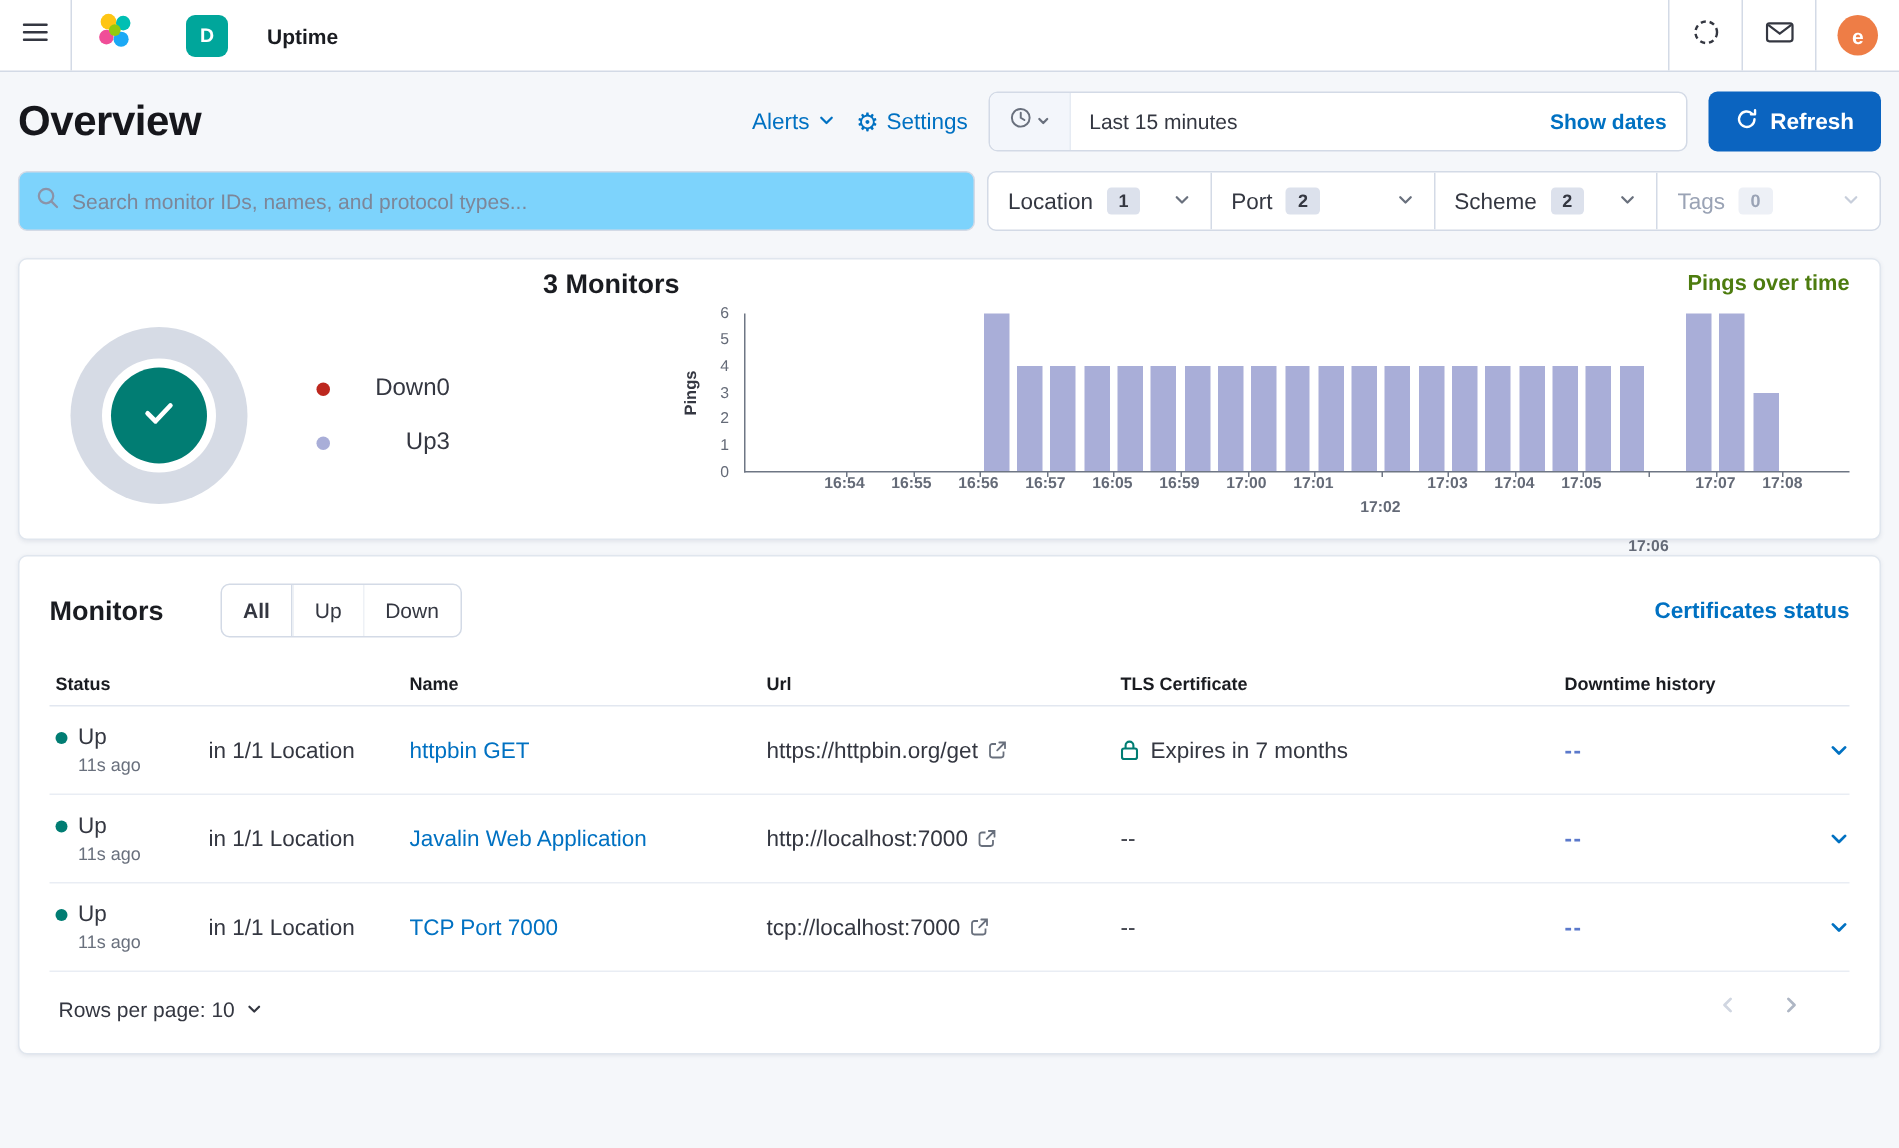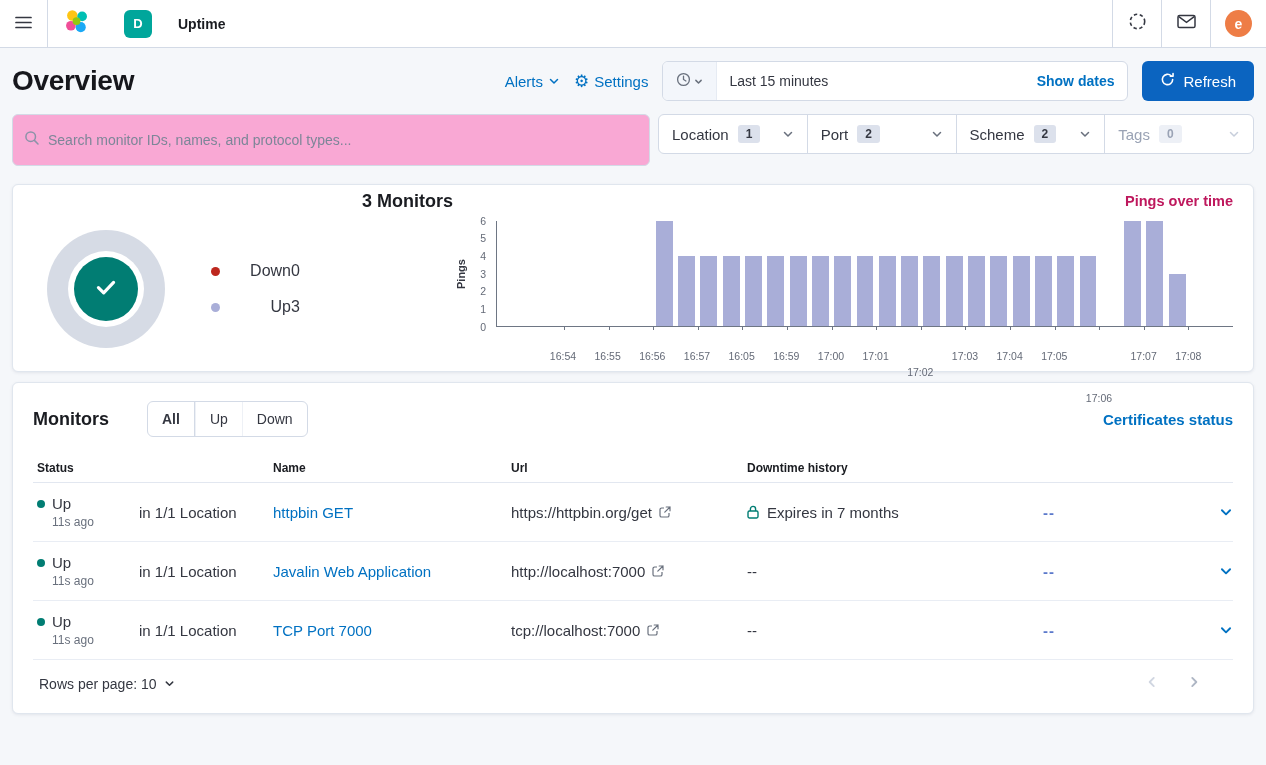--- a/index.html
+++ b/index.html
@@ -27,24 +27,24 @@
   .page-header{display:flex;align-items:center;padding:13px 0 13px;}
   .page-title{font-size:28px;font-weight:600;color:#16171c;letter-spacing:-.3px;}
   .header-controls{margin-left:auto;display:flex;align-items:center;gap:14px;}
   .link-btn{color:var(--link);font-size:15px;font-weight:500;display:flex;align-items:center;gap:5px;}
   .gear-glyph{font-size:17px;line-height:1;}
 
   .datepicker{display:flex;align-items:stretch;height:40px;width:466px;background:#fff;border:1px solid var(--border);border-radius:6px;overflow:hidden;}
   .dp-prepend{width:54px;display:flex;align-items:center;justify-content:center;gap:3px;background:#f3f6fb;color:var(--subdued);border-right:1px solid #e6ebf3;}
   .dp-value{flex:1;text-align:left;padding:0 12px;font-size:14px;color:var(--text);}
   .dp-showdates{color:var(--link);font-weight:600;font-size:14px;padding:0 13px;}
-  .refresh-btn{height:40px;padding:0 18px;background:var(--btn);color:#fff;border-radius:6px;font-size:15px;font-weight:400;display:flex;align-items:center;gap:8px;}
+  .refresh-btn{height:40px;padding:0 18px;background:var(--btn);color:#fff;border-radius:6px;font-size:15px;font-weight:700;display:flex;align-items:center;gap:8px;}
 
   .filter-row{display:flex;gap:8px;margin-bottom:18px;}
-  .search-box{flex:0 0 638px;height:52px;display:flex;align-items:center;gap:8px;background:#f9a8d4;border:1px solid var(--border);border-radius:6px;padding:0 11px;color:#8b93a8;}
+  .search-box{flex:0 0 638px;height:40px;display:flex;align-items:center;gap:8px;background:#7dd3fc;border:1px solid var(--border);border-radius:6px;padding:0 11px;color:#8b93a8;}
   .search-box input{border:none;outline:none;flex:1;font-size:14px;font-family:inherit;color:var(--text);background:transparent;}
   .search-box input::placeholder{color:#7d8698;}
   .filter-group{flex:1;display:flex;background:#fff;border:1px solid var(--border);border-radius:6px;overflow:hidden;height:40px;}
   .filter-btn{flex:1;display:flex;align-items:center;padding:0 13px;font-size:15px;color:var(--text);}
   .filter-btn + .filter-btn{border-left:1px solid var(--border);}
   .count-badge{margin-left:9px;background:#dce1ec;color:#343741;border-radius:3px;font-size:12px;font-weight:600;padding:2px 8px;line-height:14px;}
   .filter-btn .chev{margin-left:auto;color:var(--subdued);}
   .filter-btn.disabled{color:#9aa3b5;}
   .filter-btn.disabled .count-badge{background:#edf0f6;color:#9aa3b5;}
   .filter-btn.disabled .chev{color:#c7cedb;}
@@ -57,31 +57,31 @@
   .snapshot-left{flex:0 0 420px;}
   .donut-row{display:flex;align-items:center;gap:46px;margin-top:18px;padding-left:14px;}
   .donut{width:118px;height:118px;border-radius:50%;background:#d6dbe5;display:flex;align-items:center;justify-content:center;}
   .donut-hole{width:76px;height:76px;border-radius:50%;background:#fff;display:flex;align-items:center;justify-content:center;}
   .donut-core{width:64px;height:64px;border-radius:50%;background:var(--success);display:flex;align-items:center;justify-content:center;}
   .legend{display:flex;flex-direction:column;gap:18px;}
   .legend-item{display:grid;grid-template-columns:18px 62px auto;align-items:center;font-size:16px;color:var(--text);}
   .legend-dot{width:9px;height:9px;border-radius:50%;}
 
   .snapshot-right{flex:1;padding-top:2px;}
-  .chart-title{font-size:14.5px;font-weight:700;color:#be185d;margin-bottom:12px;}
+  .chart-title{font-size:14.5px;font-weight:700;color:#4d7c0f;margin-bottom:12px;}
   .chart{display:flex;}
   .y-axis-label{writing-mode:vertical-rl;transform:rotate(180deg);font-size:11px;font-weight:700;color:var(--text);height:106px;display:flex;align-items:center;justify-content:center;width:16px;}
   .y-ticks{position:relative;width:20px;height:106px;margin-right:7px;}
   .ytick{position:absolute;right:3px;transform:translateY(50%);font-size:10.5px;color:#646a77;line-height:1;}
   .plot-wrap{flex:1;position:relative;}
   .plot{position:relative;height:106px;border-left:1px solid #6e7684;border-bottom:1px solid #6e7684;}
   .bar{position:absolute;bottom:0;background:var(--up);}
   .xtickmark{position:absolute;top:100%;width:1px;height:4px;background:#6e7684;}
   .x-ticks{position:relative;height:24px;}
-  .xtick{position:absolute;top:23px;transform:translateX(-50%);font-size:10.5px;color:#646a77;white-space:nowrap;}
+  .xtick{position:absolute;top:1px;transform:translateX(-50%);font-size:10.5px;color:#646a77;white-space:nowrap;font-weight:bold;}
 
   
   .monitors-panel{padding:18px 20px 6px;}
   .monitors-header{display:flex;align-items:center;gap:38px;margin-bottom:16px;}
   .tab-group{display:flex;border:1px solid var(--border);border-radius:6px;overflow:hidden;height:36px;background:#fff;}
   .tab{padding:0 14px;font-size:14px;color:var(--text);display:flex;align-items:center;}
   .tab + .tab{border-left:1px solid #eef1f6;}
   .tab.selected{font-weight:700;border-right:1px solid var(--border);}
   .cert-link{margin-left:auto;color:var(--link);font-weight:600;font-size:15px;cursor:pointer;}
 
@@ -360,20 +360,21 @@
         </div>
         <a class="cert-link">Certificates status</a>
       </div>
 
       <div class="table">
         <div class="thead">
           <span>Status</span>
           <span></span>
           <span>Name</span>
           <span>Url</span>
+          <span>TLS Certificate</span>
           <span>Downtime history</span>
           <span></span>
         </div>
 
         <div class="trow">
           <div>
             <div class="status-line">
               <span class="status-dot"></span>
               <span>Up</span>
             </div>

